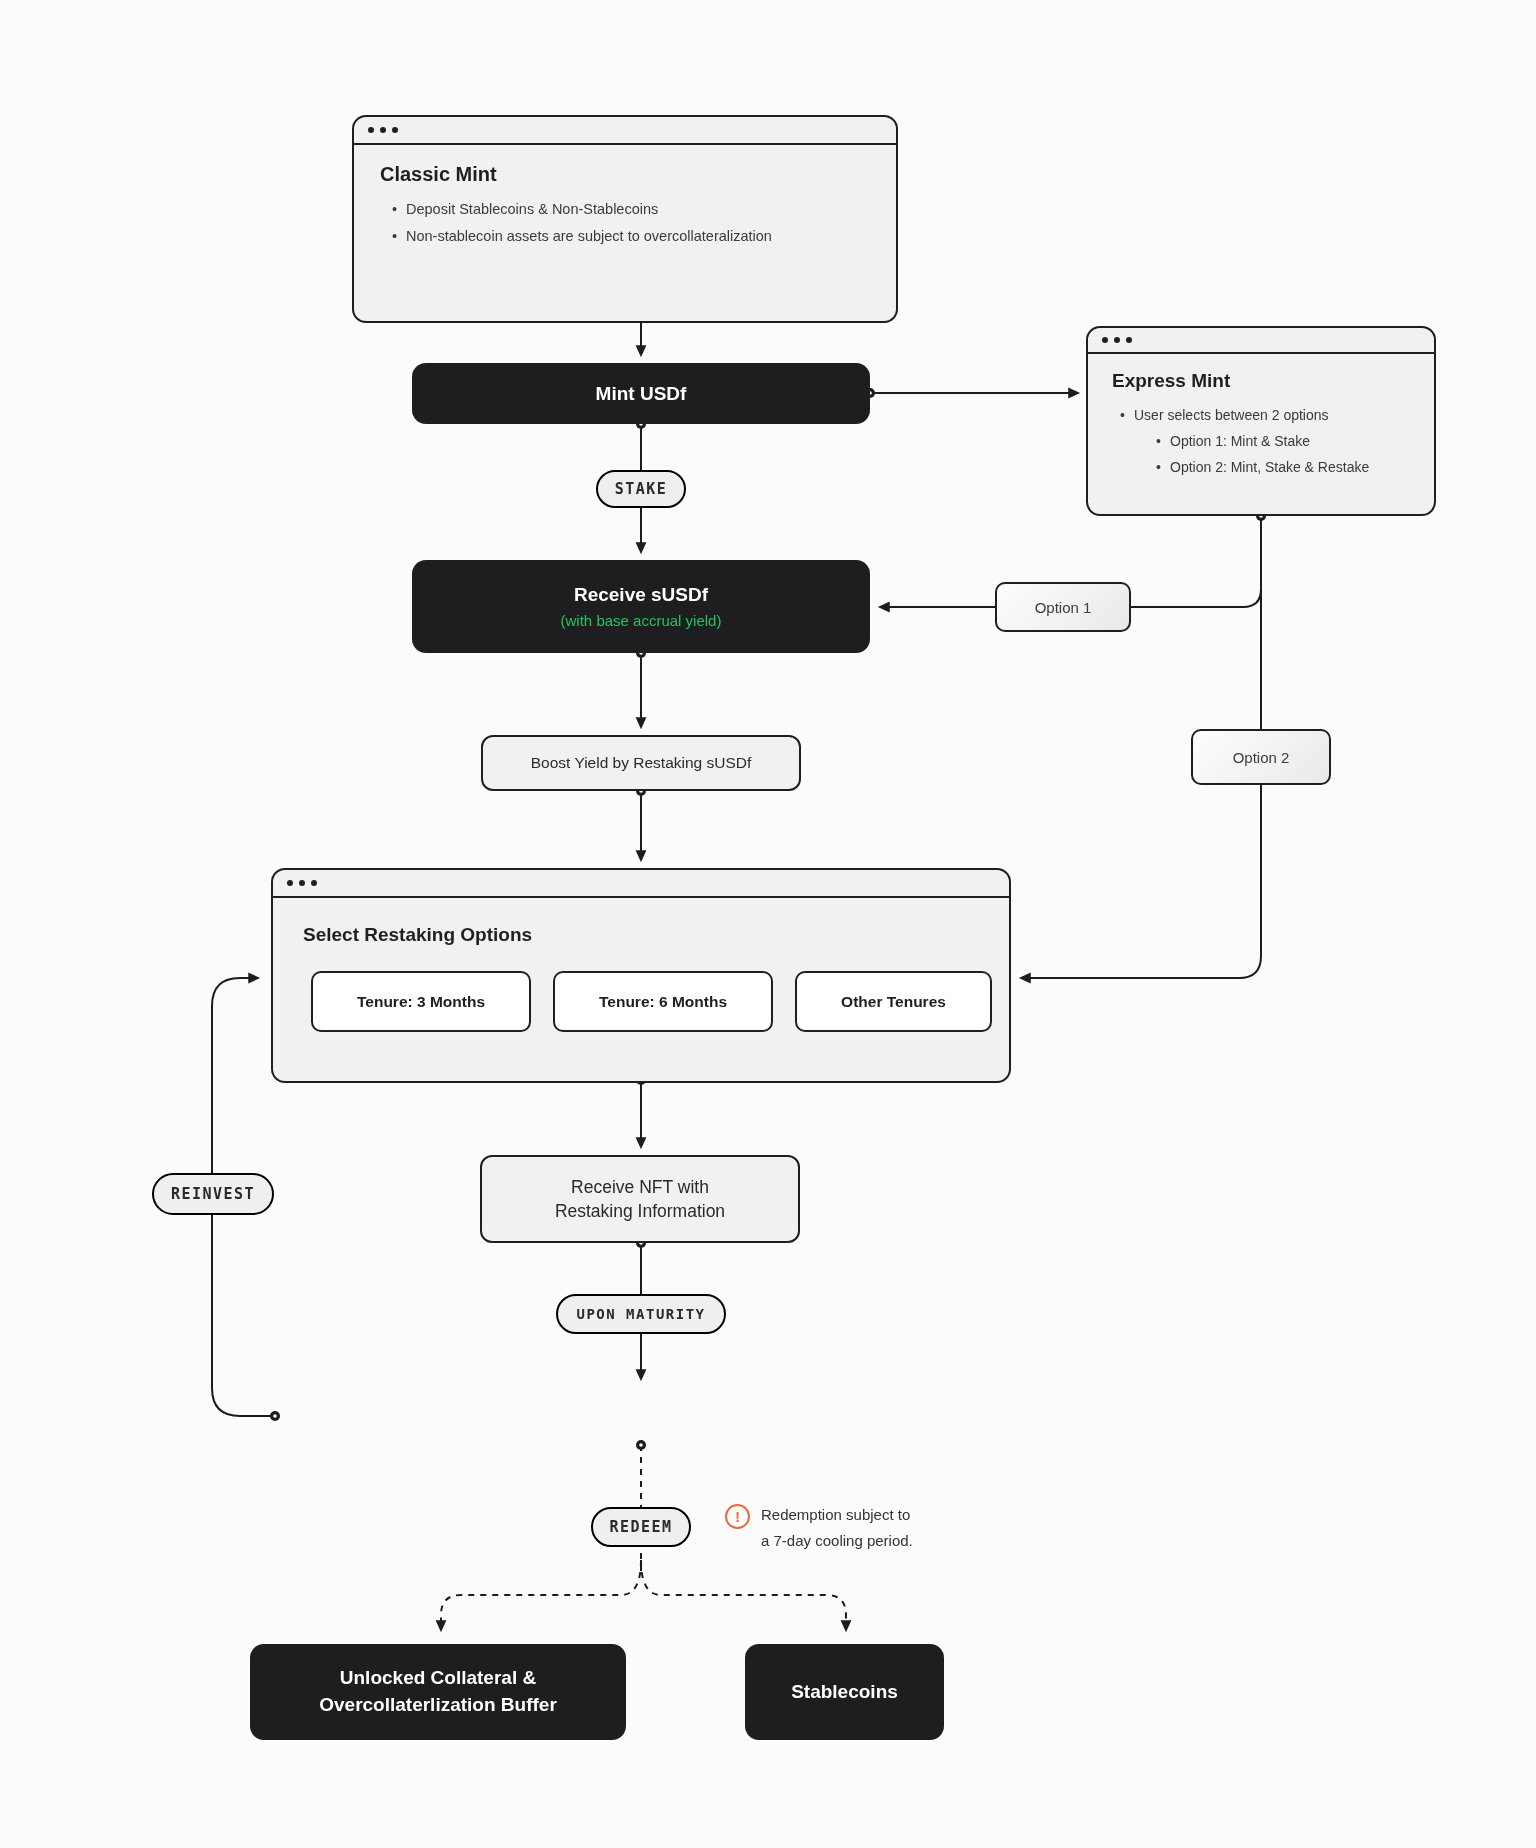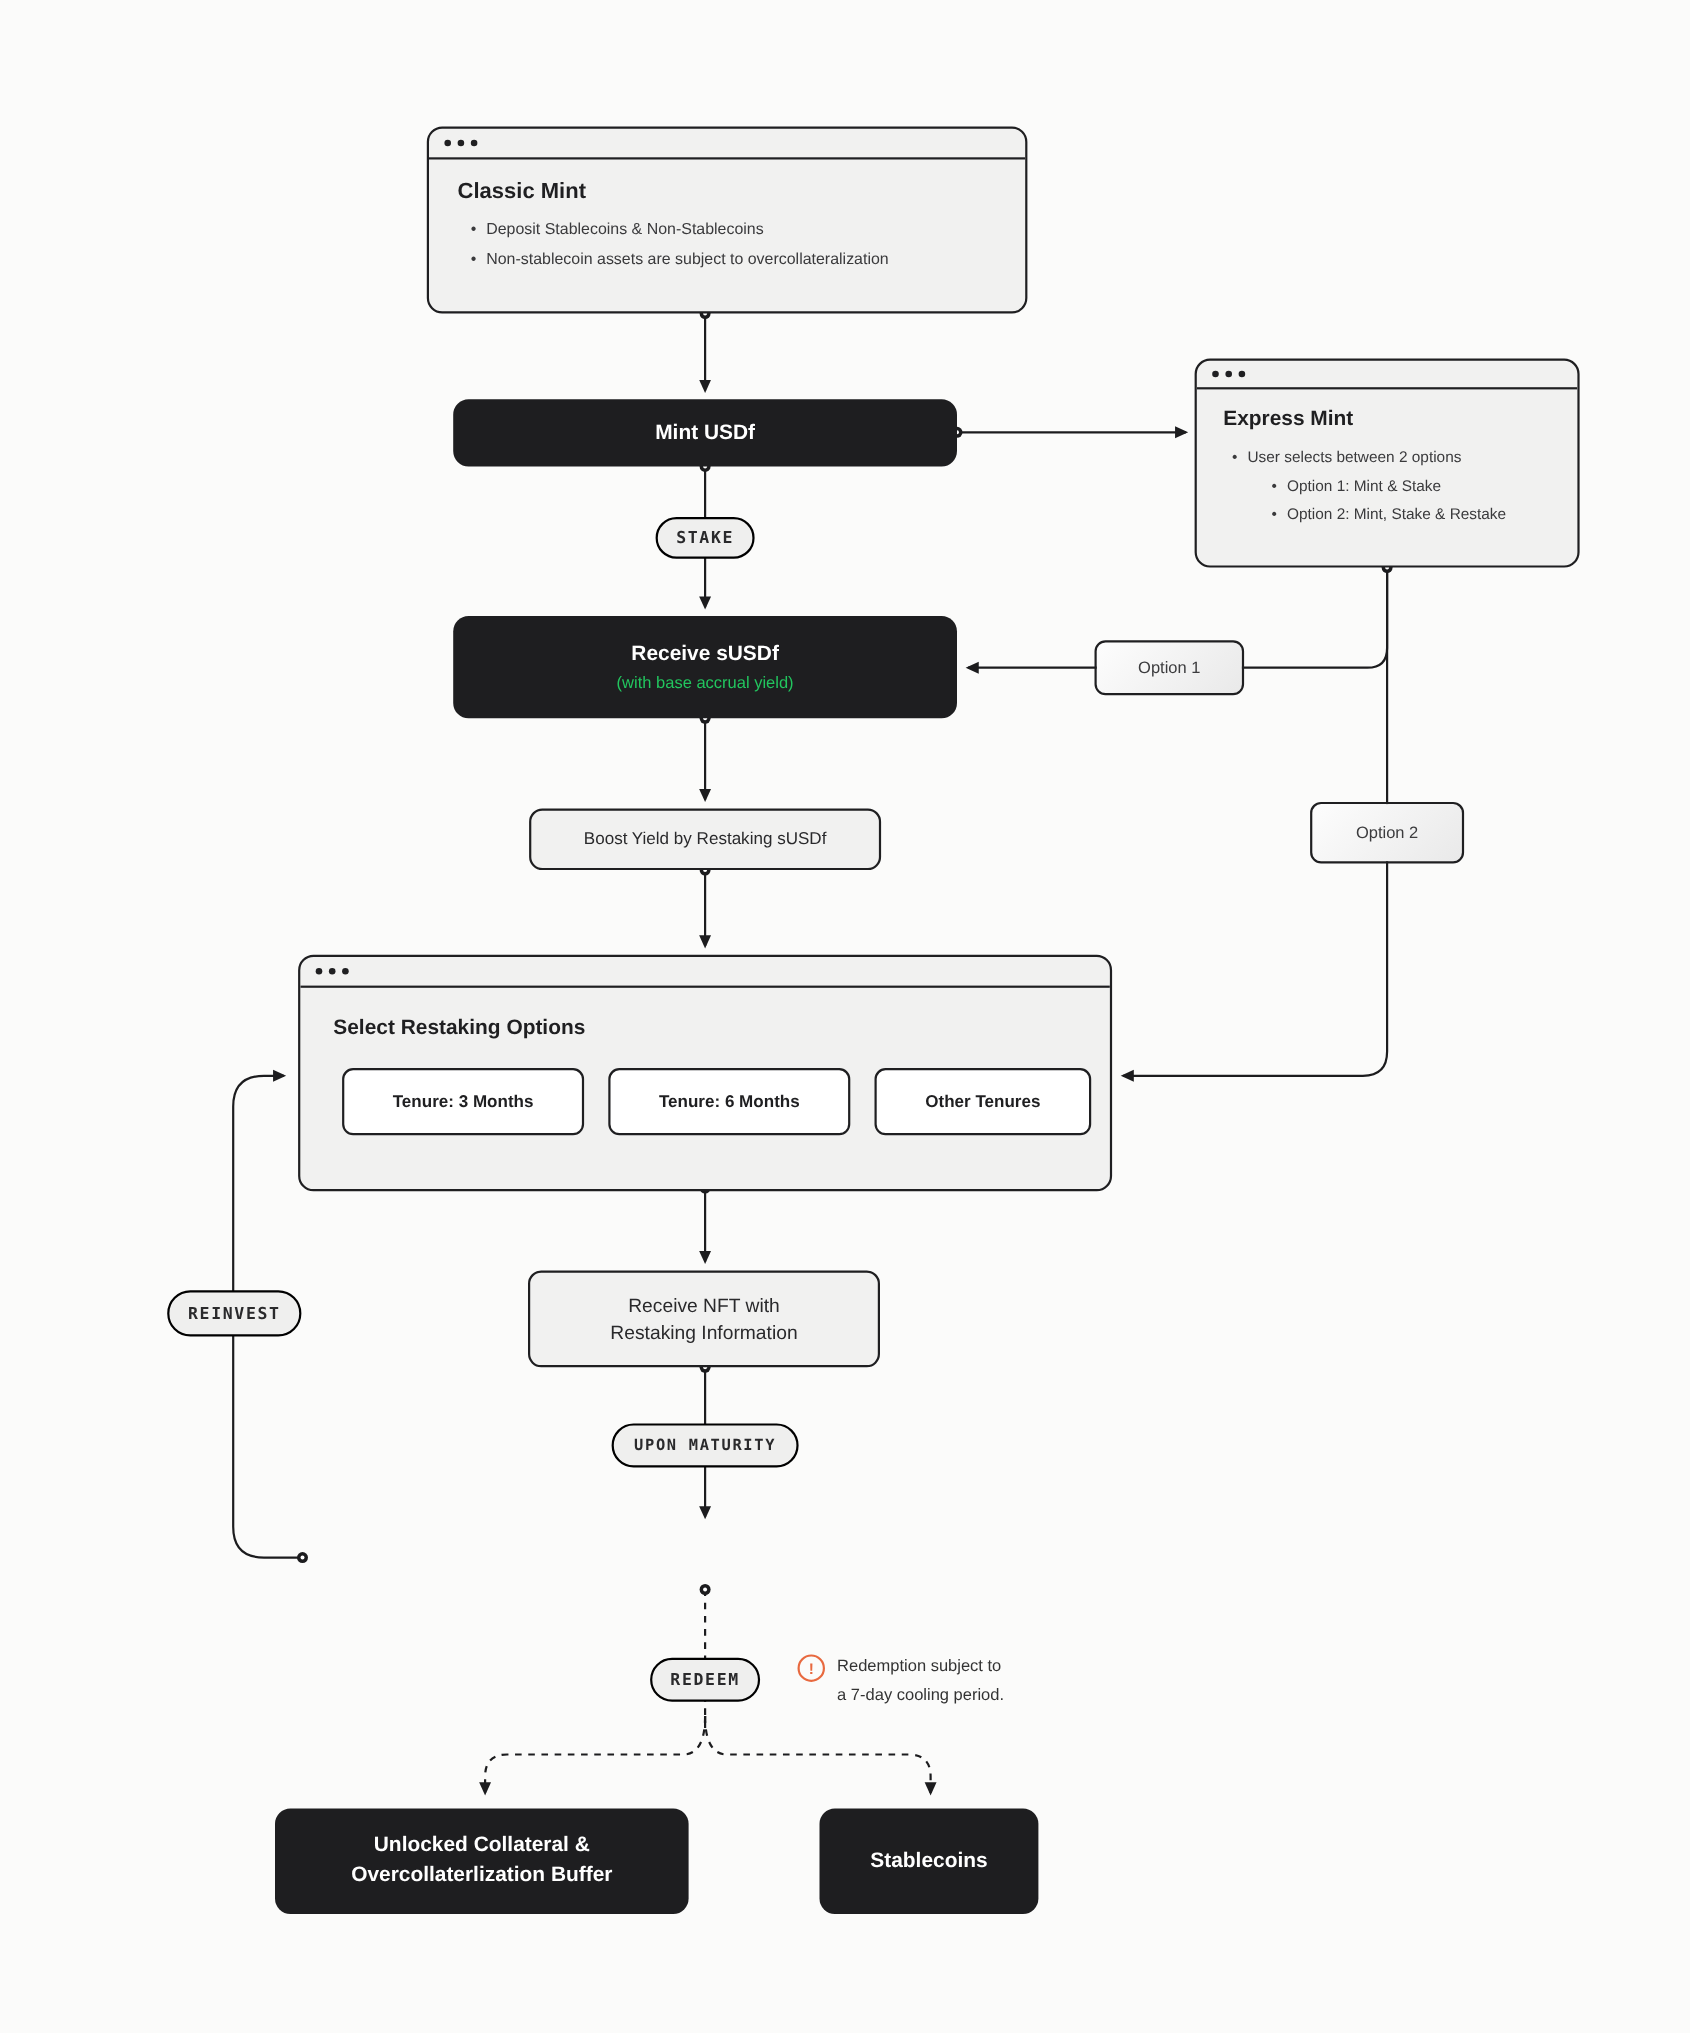--- a/index.html
+++ b/index.html
@@ -10,21 +10,21 @@
 
   
   .window{background:#f1f1f0;border:2px solid #1f1f21;border-radius:14px;overflow:hidden;}
   .titlebar{height:26px;border-bottom:2px solid #1f1f21;display:flex;align-items:center;gap:6px;padding-left:14px;}
   .tdot{width:6px;height:6px;border-radius:50%;background:#1f1f21;}
   .wtitle{font-weight:700;}
   .window ul{list-style:none;margin:10px 0 0 0;padding:0;}
   .window li{position:relative;padding-left:16px;color:#3a3a3c;}
   .window li::before{content:"•";position:absolute;left:2px;top:0;color:#3a3a3c;}
 
-  .classic{left:388px;top:115px;width:546px;height:170px;}
+  .classic{left:352px;top:115px;width:546px;height:208px;}
   .classic .wtitle{margin:18px 0 0 26px;font-size:20px;}
   .classic ul{margin-left:36px;font-size:14.5px;line-height:27px;}
 
   .express{left:1086px;top:326px;width:350px;height:190px;}
   .express .titlebar{height:24px;}
   .express .wtitle{margin:16px 0 0 24px;font-size:19px;}
   .express ul{margin-left:30px;font-size:14px;line-height:26px;}
   .express ul ul{margin:0 0 0 20px;}
 
   .select{left:271px;top:868px;width:740px;height:215px;}

